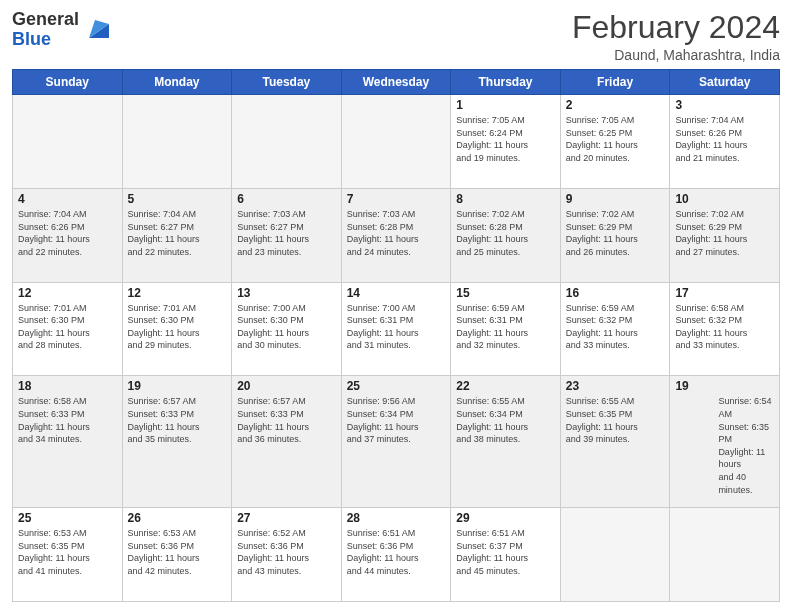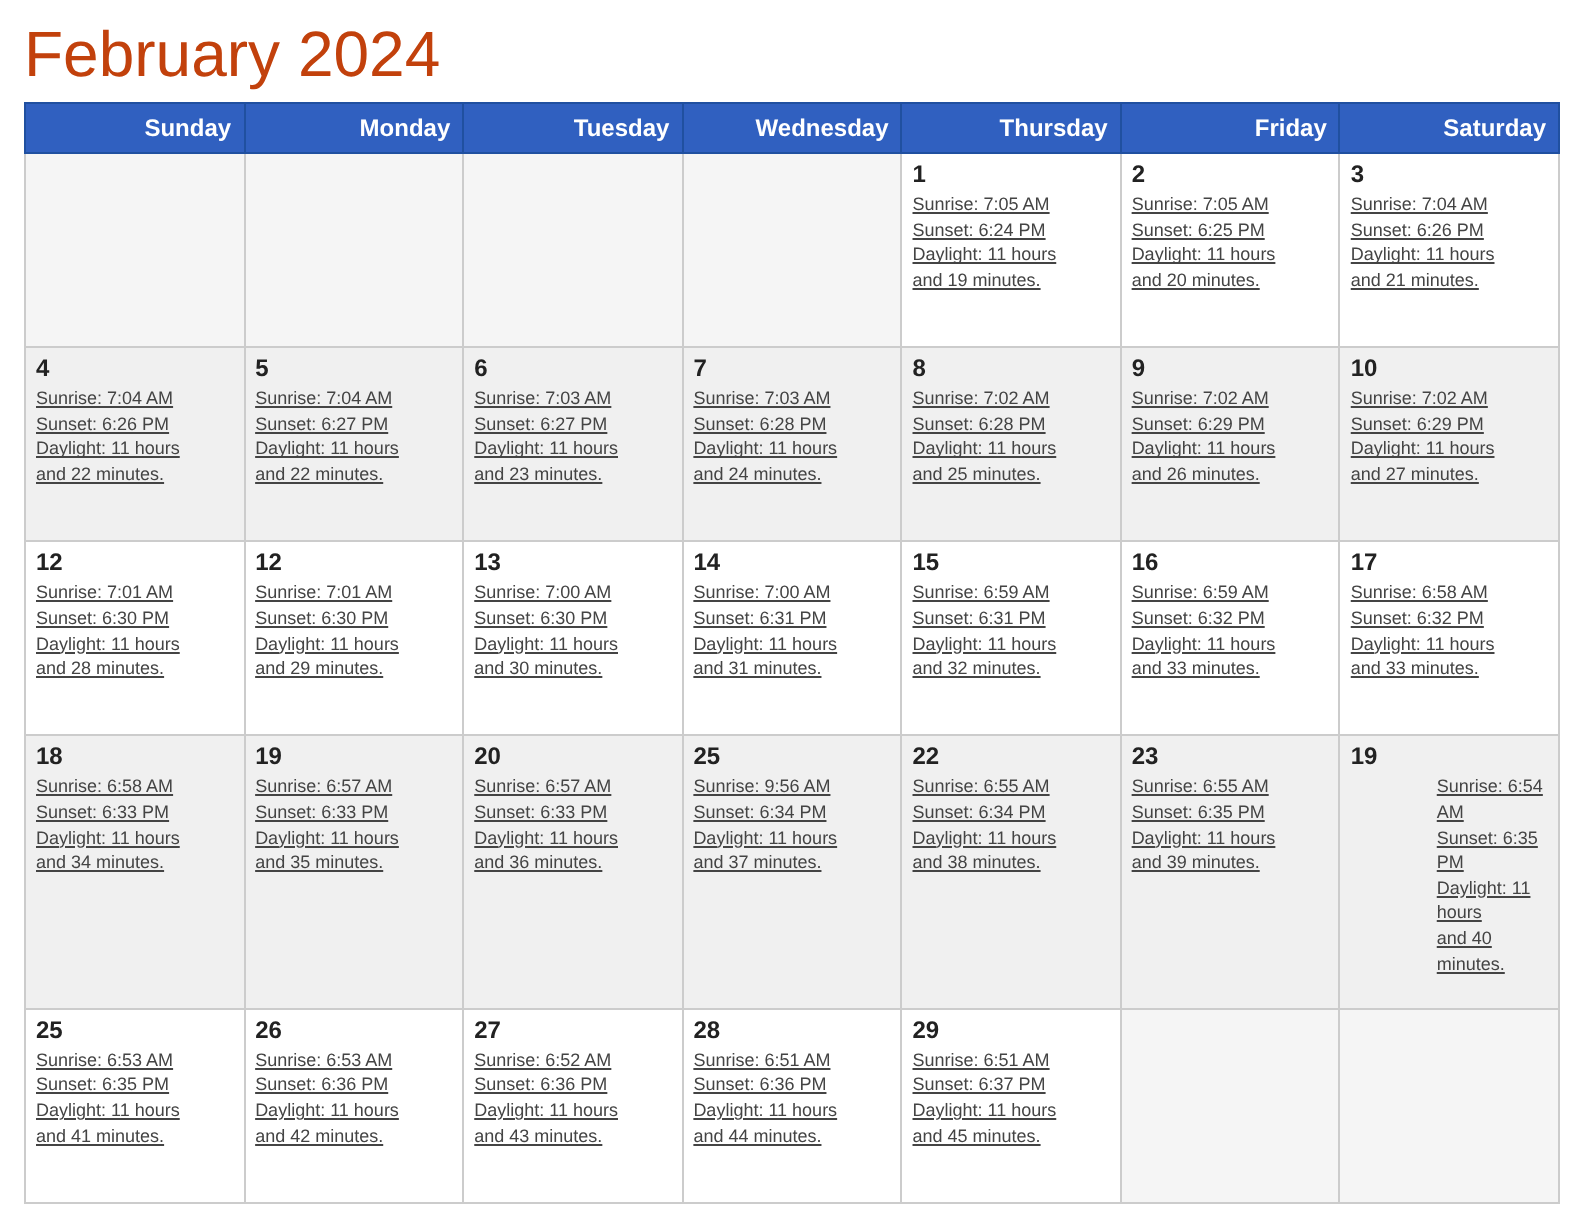--- a/index.html
+++ b/index.html
@@ -38,39 +38,39 @@
       width: 28px;
       height: 28px;
       margin-left: 2px;
     }
     .title-block {
       text-align: right;
     }
     .main-title {
       font-size: 32px;
       font-weight: normal;
-      color: #c2410c;
+      color: #404040;
       line-height: 1.1;
     }
     .subtitle {
       font-size: 14px;
       color: #555;
       margin-top: 2px;
     }
     .calendar {
       flex: 1;
       border: 1px solid #ccc;
       border-collapse: collapse;
       width: 100%;
       table-layout: fixed;
     }
     .calendar th {
       background-color: #3060c0;
       color: #fff;
-      text-align: right;
+      text-align: center;
       padding: 5px 6px;
       font-size: 12px;
       border: 1px solid #2050a0;
     }
     .calendar td {
       border: 1px solid #ccc;
       vertical-align: top;
       padding: 3px 5px;
       font-size: 9.5px;
       color: #333;
@@ -83,39 +83,51 @@
       font-size: 12px;
       font-weight: bold;
       color: #222;
       display: block;
       margin-bottom: 2px;
     }
     .day-info {
       font-size: 9px;
       color: #444;
       line-height: 1.4;
-      text-decoration: underline;
     }
     .row-shaded td {
       background-color: #f0f0f0;
     }
     .row-white td {
       background-color: #ffffff;
     }
     .row-shaded td.empty, .row-white td.empty {
       background-color: #f5f5f5;
     }
   </style>
 </head>
 <body>
 
 <div class="page">
   <div class="header">
+    <div class="logo">
+      <div>
+        <div class="logo-text">
+          <span class="general">General</span><br>
+          <span class="blue">Blue</span>
+        </div>
+      </div>
+      <svg class="logo-icon" viewBox="0 0 28 28">
+        <polygon points="8,22 28,8 28,22" fill="#2060c0"></polygon>
+        <polygon points="8,22 28,8 14,4" fill="#4090e0"></polygon>
+      </svg>
+    </div>
     <div class="title-block">
       <div class="main-title">February 2024</div>
+      <div class="subtitle">Daund, Maharashtra, India</div>
     </div>
   </div>
 
   <table class="calendar" id="cal-table">
     <thead>
       <tr id="header-row">
       <th>Sunday</th>
           <th>Monday</th>
           <th>Tuesday</th>
           <th>Wednesday</th>

